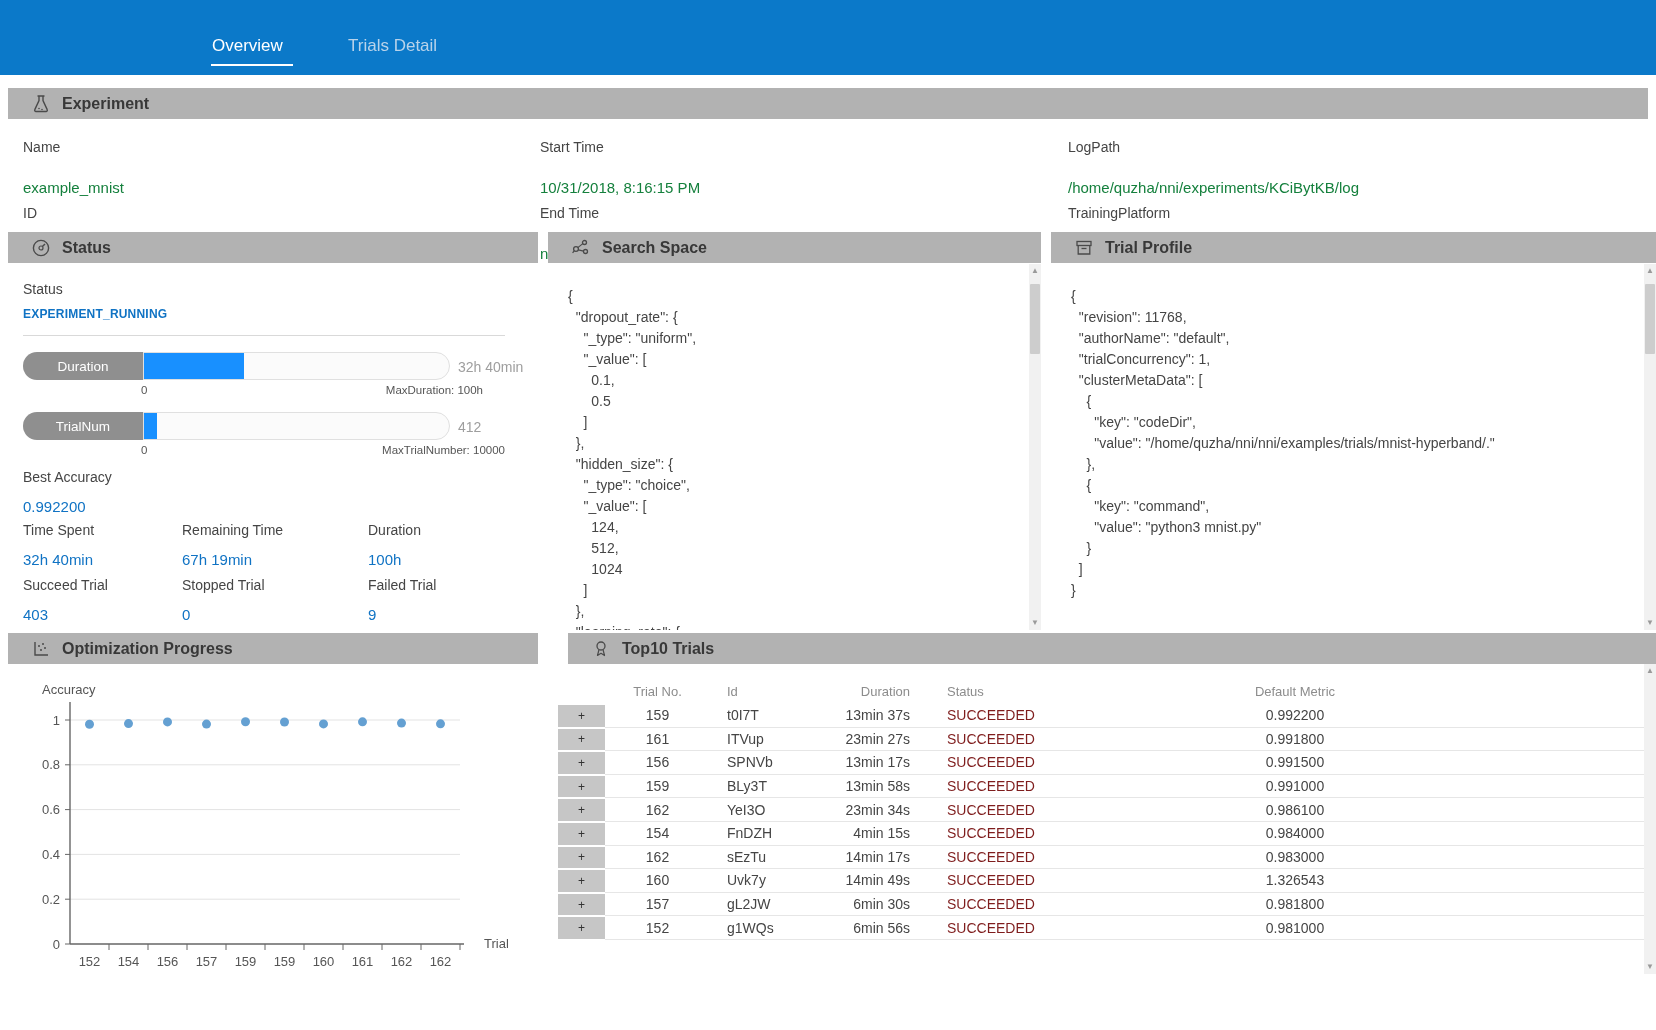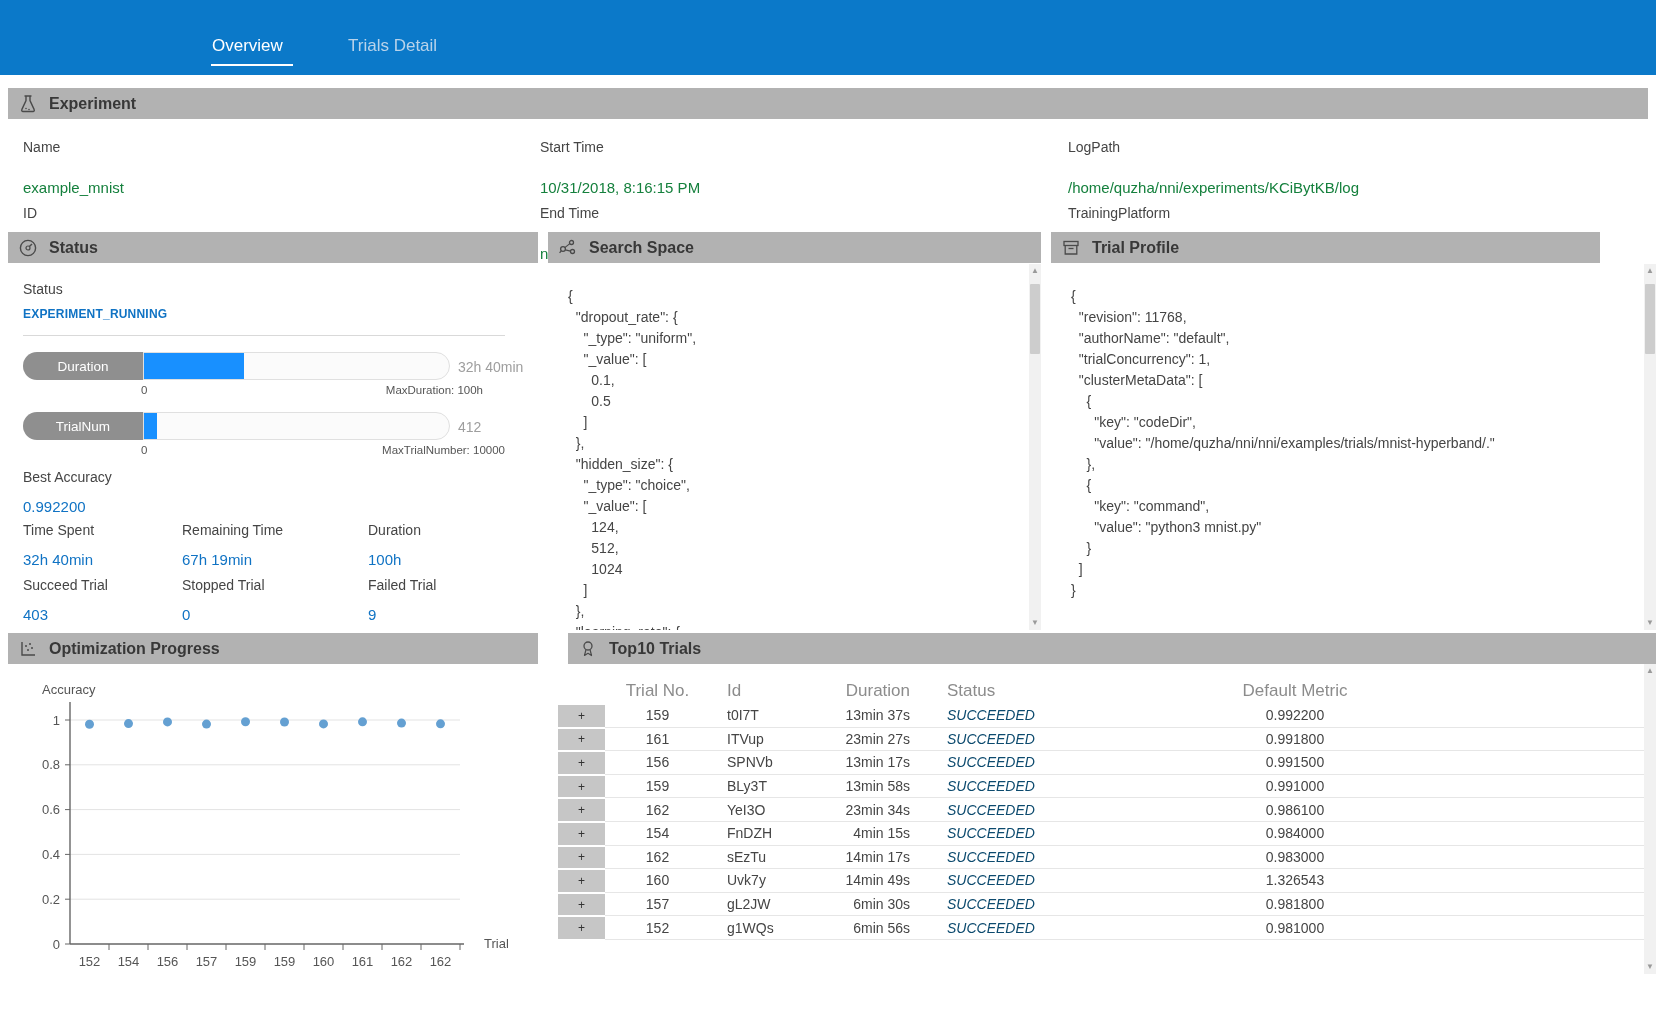--- a/index.html
+++ b/index.html
@@ -10,21 +10,21 @@
   .nav { position:absolute; left:0; top:0; width:1656px; height:75px; background:#0b79c9; }
   .brand { position:absolute; left:62px; top:4px; width:130px; text-align:center; }
   .brand svg { display:block; margin:2px auto 0; }
   .brand-text { color:#fff; font-size:11.5px; font-weight:bold; letter-spacing:.2px; margin-top:1px; }
   .tab { position:absolute; top:36px; font-size:17px; cursor:pointer; }
   .tab-overview { left:212px; color:#fff; }
   .tab-overview .underline { position:absolute; left:-1px; right:-10px; bottom:-10px; height:2px; background:#fff; }
   .tab-trials { left:348px; color:#b9d3ea; }
 
   
-  .bar { position:absolute; height:31px; background:#b2b2b2; display:flex; align-items:center; padding-left:10px; }
+  .bar { position:absolute; height:31px; background:#b2b2b2; display:flex; align-items:center; padding-left:23px; }
   .bar .ic { width:20px; height:20px; margin-right:11px; flex:none; }
   .bar .t { font-size:16px; font-weight:bold; color:#383838; }
 
   
   .exp-col { position:absolute; top:130px; }
   .exp-label { font-size:14px; color:#454545; margin-top:9px; }
   .exp-value { font-size:15px; color:#15803d; margin-top:24px; }
 
   
   .small-label { font-size:14px; color:#454545; }
@@ -52,33 +52,33 @@
   .sb .arr.up { top:0; }
   .sb .arr.dn { bottom:0; }
   .sb .thumb { position:absolute; left:1px; width:10px; background:#cdcdcd; border-radius:1px; cursor:pointer; }
 
   
   #opt-chart text.tick { font-size:13px; fill:#555; }
   #opt-chart text.axis-label { font-size:13px; fill:#555; }
 
   
   .tbl { position:absolute; left:558px; top:678px; width:1090px; }
-  .tbl-head { display:flex; height:26px; align-items:center; color:#8c8c8c; font-size:17px; }
+  .tbl-head { display:flex; height:26px; align-items:center; color:#8c8c8c; font-size:13px; }
   .trow { display:flex; height:23.6px; align-items:stretch; }
   .c-plus  { width:47px; flex:none; display:flex; align-items:center; justify-content:center; }
   .plusbox { width:47px; height:21.5px; background:#c6c6c6; color:#333; font-size:12px;
     display:flex; align-items:center; justify-content:center; cursor:pointer; }
   .c-no    { width:105px; flex:none; text-align:center; }
   .c-id    { width:120px; flex:none; padding-left:17px; }
   .c-dur   { width:80px;  flex:none; text-align:right; }
   .c-st    { width:230px; flex:none; padding-left:37px; }
   .c-met   { width:310px; flex:none; text-align:center; }
   .c-fill  { flex:1; }
   .trow .cellwrap { display:flex; flex:1; align-items:center; border-bottom:1px solid #e6e6e6; font-size:14px; color:#454545; }
-  .st-ok { color:#0c4a6e;font-style:italic; }
+  .st-ok { color:#7f1d1d; }
 </style>
 </head>
 <body>
 
 <div class="nav">
   <div class="tab tab-overview">
     <span>Overview</span>
     <div class="underline"></div>
   </div>
   <div class="tab tab-trials">
@@ -191,21 +191,21 @@
       1024
     ]
   },
   "learning_rate": {</div>
 <div class="sb" style="left:1029px; top:264px; height:366px;">
   <div class="arr up">▲</div>
   <div class="arr dn">▼</div>
   <div class="thumb" style="top:20px; height:70px;"></div>
 </div>
 
-<div class="bar" style="left:1051px; top:232px; width:549px;text-align:right;">
+<div class="bar" style="left:1051px; top:232px; width:605px;text-align:right;">
   <svg class="ic" viewBox="0 0 20 20">
     <rect x="3" y="3.5" width="14" height="4" fill="none" stroke="#4a4a4a" stroke-width="1.3"></rect>
     <path d="M4.2 7.5v8.5h11.6V7.5" fill="none" stroke="#4a4a4a" stroke-width="1.3"></path>
     <line x1="7.5" y1="10.5" x2="12.5" y2="10.5" stroke="#4a4a4a" stroke-width="1.3"></line>
   </svg>
   <span class="t">Trial Profile</span>
 </div>
 <div class="json-pane" style="left:1071px; top:286px; width:560px; height:344px;">{
   "revision": 11768,
   "authorName": "default",

